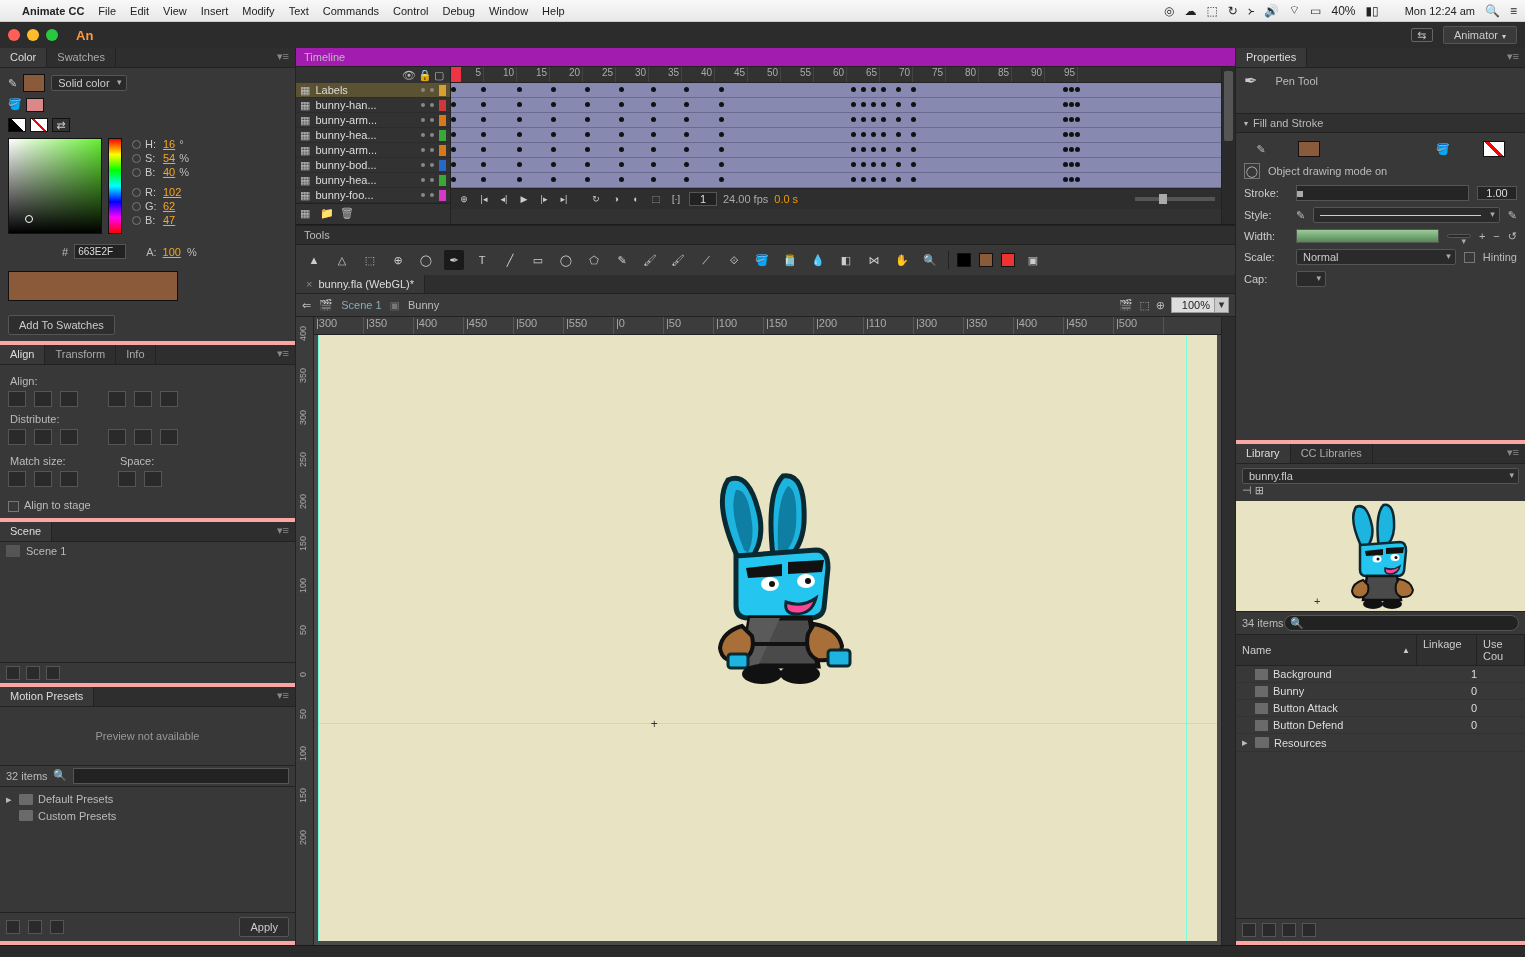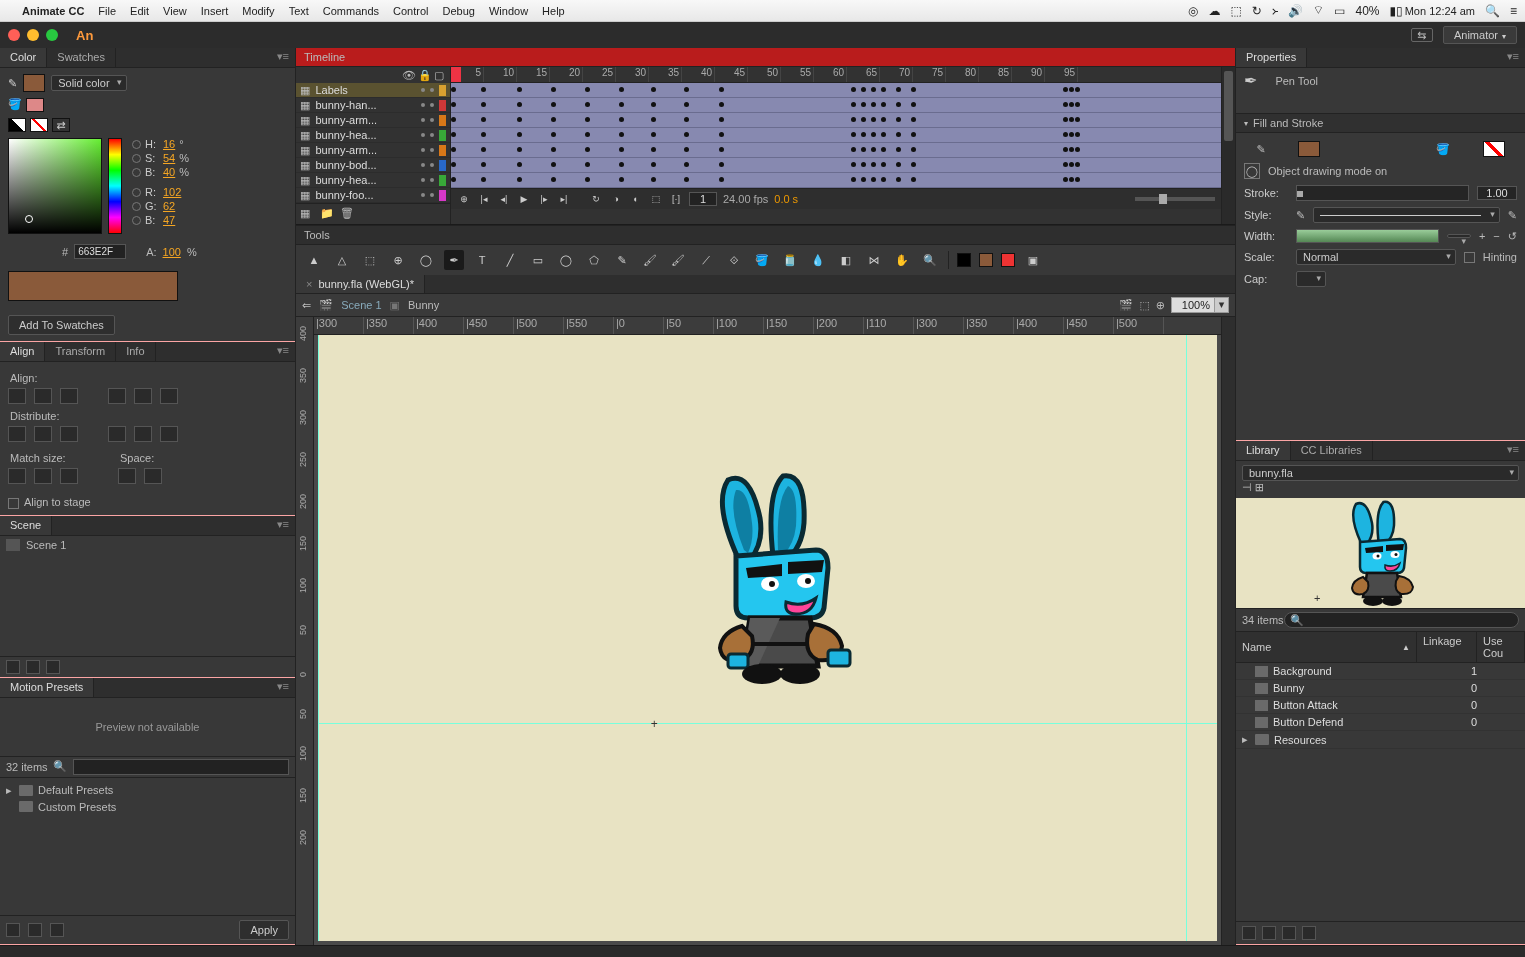--- a/index.html
+++ b/index.html
@@ -5,41 +5,41 @@
 * { margin: 0; padding: 0; box-sizing: border-box; font-family: -apple-system, "Helvetica Neue", Arial, sans-serif; font-size: 11px; user-select: none; }
 body { background: #383838; color: #bbb; width: 1525px; height: 957px; overflow: hidden; }
 
 
 .mac-menu { height: 22px; background: linear-gradient(#f8f8f8,#e8e8e8); display: flex; align-items: center; padding: 0 8px; color: #222; border-bottom: 1px solid #ccc; }
 .mac-menu .apple { font-size: 14px; margin-right: 14px; }
 .mac-menu .app-name { font-weight: 600; margin-right: 14px; }
 .mac-menu .menu-item { margin-right: 14px; }
 .mac-menu .spacer { flex: 1; }
 .mac-menu .status { margin-left: 10px; font-size: 12px; }
-.mac-menu .clock { margin-left: 2px; }
+.mac-menu .clock { margin-left: 26px; }
 
 
 .title-bar { height: 26px; background: #2c2c2c; display: flex; align-items: center; padding: 0 8px; }
 .traffic { display: flex; gap: 7px; }
 .dot { width: 12px; height: 12px; border-radius: 50%; }
 .dot.red { background: #ff5f57; } .dot.yellow { background: #ffbd2e; } .dot.green { background: #28c940; }
 .title-bar .an-logo { margin-left: 18px; color: #ff9a3c; font-weight: 600; font-size: 13px; }
 .title-bar .right { margin-left: auto; display: flex; align-items: center; gap: 10px; }
 .title-bar .ws-btn { background: #3a3a3a; border: 1px solid #555; padding: 2px 10px; border-radius: 2px; color: #ccc; }
 .ws-btn .tri { font-size: 8px; margin-left: 4px; }
 
 
 .main { display: flex; height: calc(957px - 22px - 26px - 12px); }
 .left-col { width: 296px; background: #383838; border-right: 1px solid #222; display: flex; flex-direction: column; }
 .mid-col { flex: 1; display: flex; flex-direction: column; min-width: 0; }
 .right-col { width: 290px; background: #383838; border-left: 1px solid #222; display: flex; flex-direction: column; }
 .bottom-bar { height: 12px; background: #2a2a2a; border-top: 1px solid #1a1a1a; }
 
 
-.panel { background: #383838; border-bottom: 1px solid #fca5a5; }
+.panel { background: #383838; border-bottom: 4px solid #fca5a5; }
 .panel-tabs { display: flex; background: #2e2e2e; border-bottom: 1px solid #222; height: 20px; align-items: stretch; }
 .panel-tab { padding: 3px 10px; color: #aaa; border-right: 1px solid #222; cursor: pointer; }
 .panel-tab.active { background: #383838; color: #ddd; }
 .panel-tabs .close-x { margin-left: auto; padding: 2px 6px; color: #888; }
 .panel-body { padding: 6px 8px; }
 
 
 .color-body { display: flex; flex-direction: column; gap: 6px; }
 .color-row1 { display: flex; align-items: center; gap: 6px; }
 .swatch-big { width: 22px; height: 18px; border: 1px solid #111; }
@@ -81,21 +81,21 @@
 .mp-tree { padding: 4px 6px; }
 .tree-row { display: flex; align-items: center; gap: 5px; padding: 2px 0; }
 .tree-arrow { width: 8px; color: #bbb; }
 .folder { width: 14px; height: 11px; background: #6a6a6a; border-radius: 1px; }
 .mp-foot { display: flex; align-items: center; gap: 8px; padding: 4px 6px; border-top: 1px solid #222; }
 .mp-foot .mini { width: 14px; height: 14px; background: #2a2a2a; border: 1px solid #555; }
 .mp-foot .apply { margin-left: auto; }
 
 
 .timeline { border-bottom: 1px solid #1a1a1a; }
-.tl-head { background: #b91c1c; padding: 3px 8px; border-bottom: 1px solid #222; position: relative; }
+.tl-head { background: #a21caf; padding: 3px 8px; border-bottom: 1px solid #222; position: relative; }
 .tl-body { display: flex; background: #323232; }
 .tl-layers { width: 155px; border-right: 1px solid #222; }
 .tl-layer-head { display: flex; justify-content: flex-end; gap: 4px; padding: 2px 4px; height: 16px; }
 .tl-layer-head .hicon { width: 12px; height: 12px; }
 .layer-row { display: flex; align-items: center; height: 15px; padding: 0 4px; gap: 5px; border-bottom: 1px solid #2c2c2c; }
 .layer-row.active { background: #5a5230; }
 .layer-row .lname { flex: 1; overflow: hidden; text-overflow: ellipsis; white-space: nowrap; color: #ddd; }
 .layer-row .dots { display: flex; gap: 5px; }
 .layer-row .ldot { width: 4px; height: 4px; background: #888; border-radius: 50%; }
 .layer-row .lcolor { width: 7px; height: 11px; }

